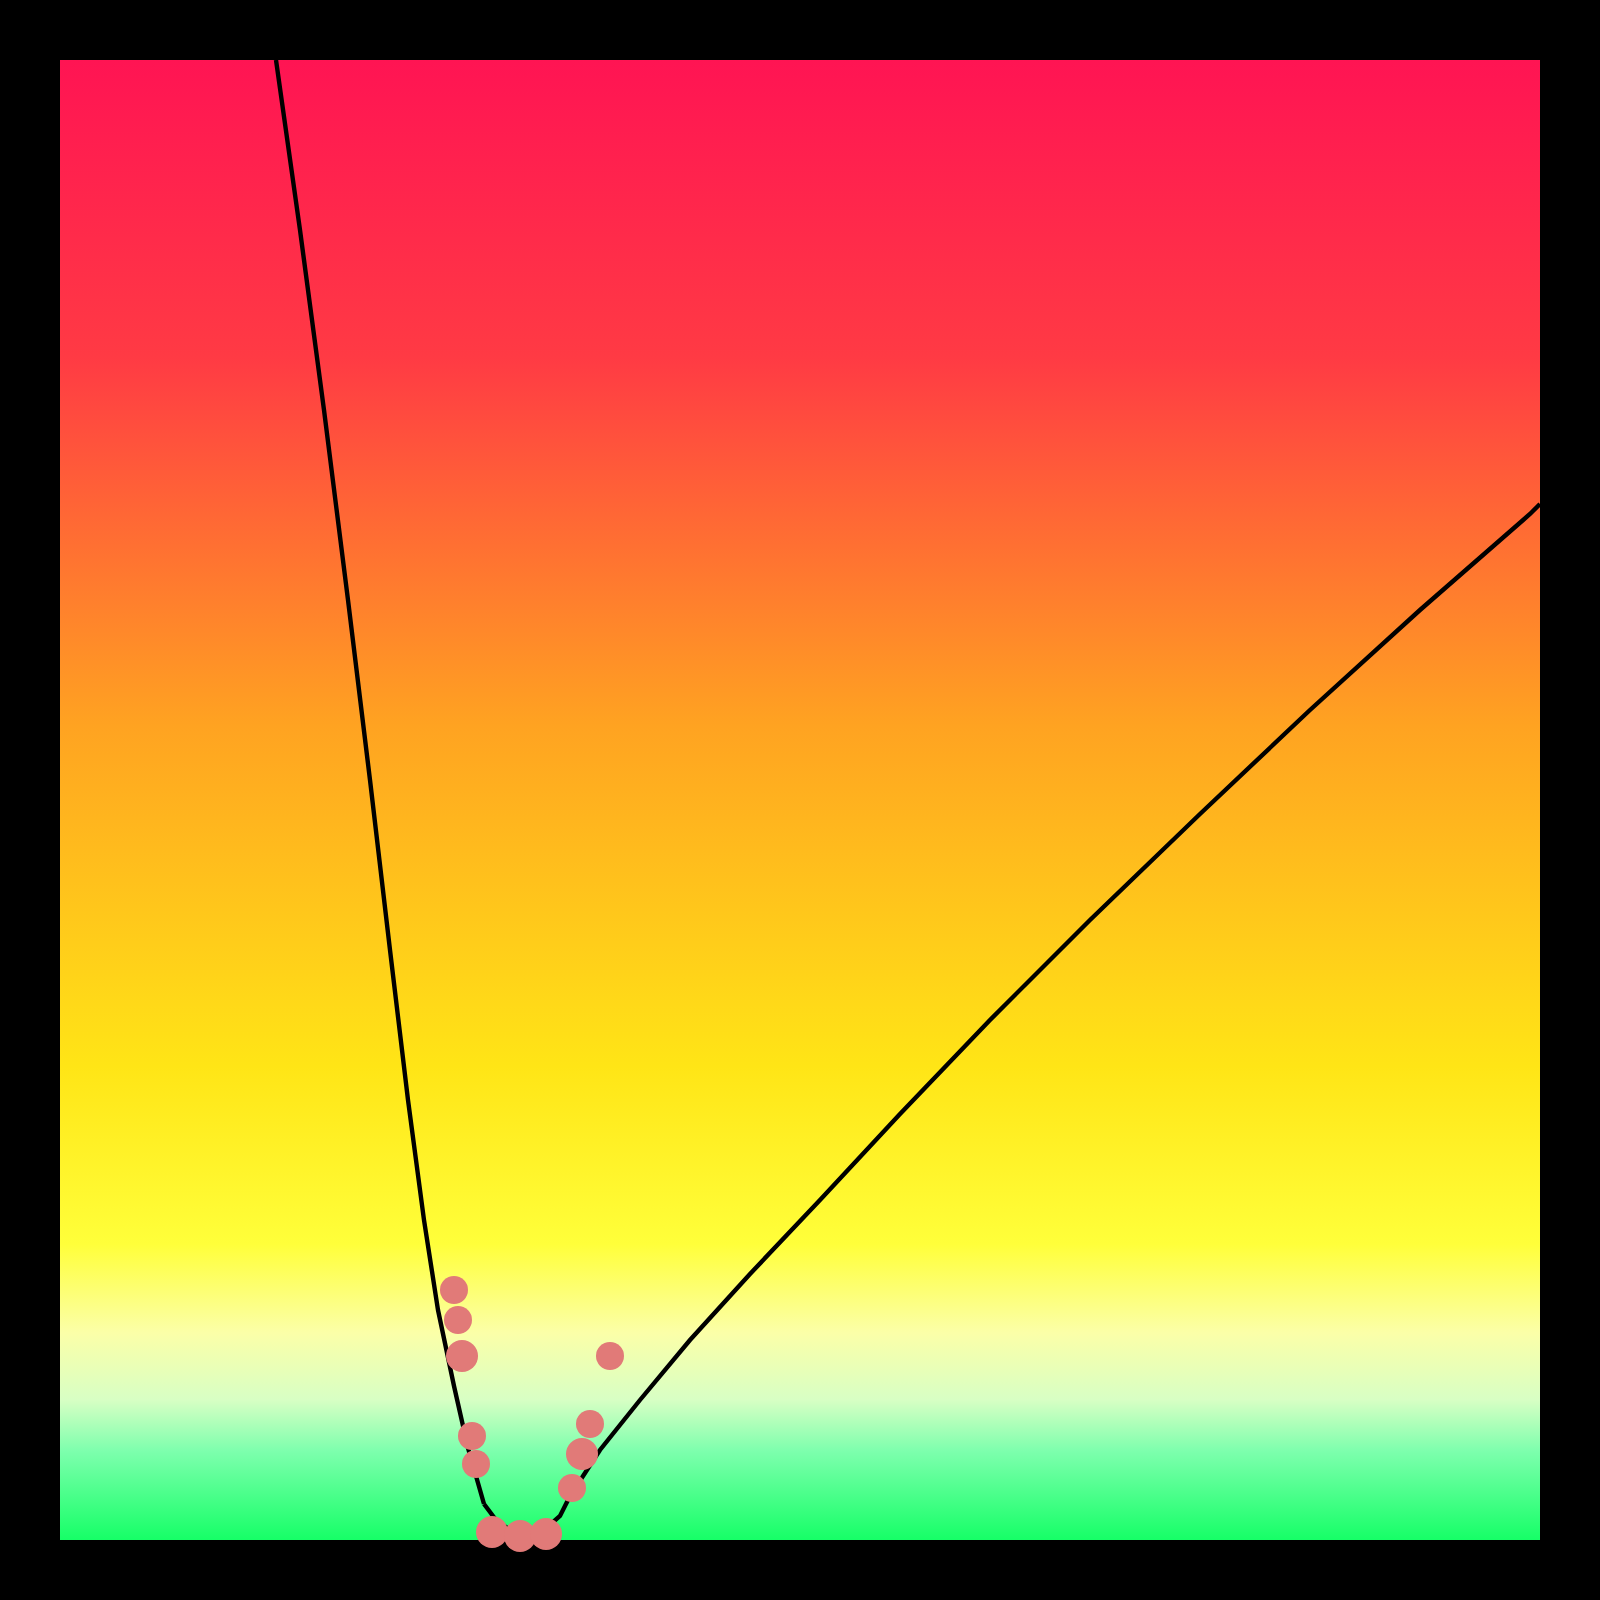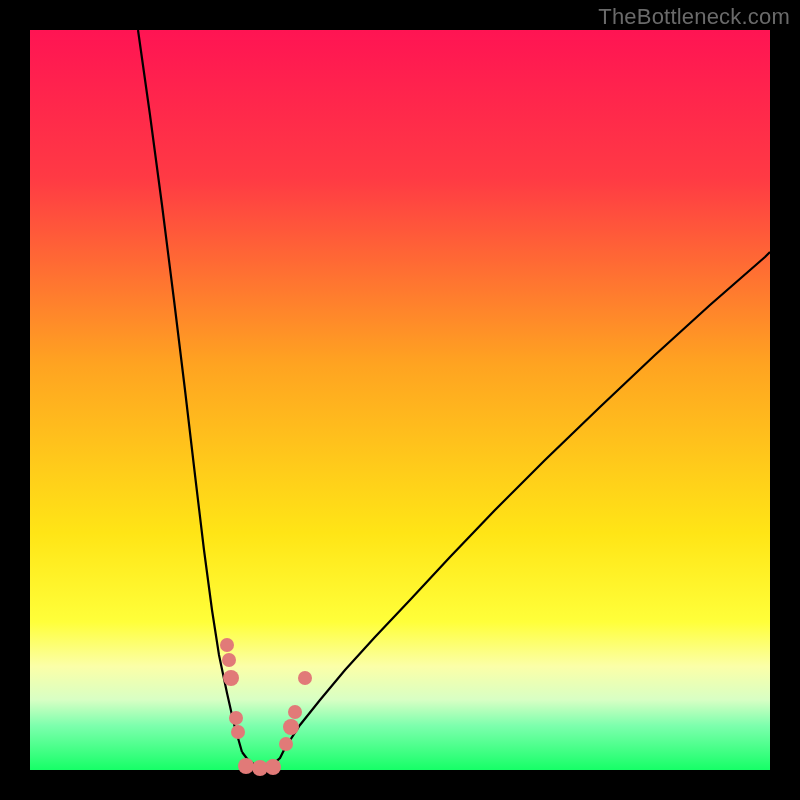--- a/index.html
+++ b/index.html
@@ -46,21 +46,20 @@
   }
   .dot {
     fill: #e17a78;
   }
 </style>
 </head>
 <body>
 
 <div class="frame">
 
-  <div class="watermark">TheBottleneck.com</div>
 
   <div class="plot" id="plot" style="background: linear-gradient(rgb(255, 20, 83) 0%, rgb(255, 58, 68) 20%, rgb(255, 163, 33) 45%, rgb(255, 229, 22) 68%, rgb(255, 255, 58) 80%, rgb(251, 255, 168) 86%, rgb(216, 255, 196) 90.5%, rgb(125, 255, 173) 94%, rgb(22, 255, 103) 100%);">
     <svg class="curve" id="curve-svg" viewBox="0 0 740 740" preserveAspectRatio="none">
       <path id="branch-left" fill="none" stroke="#000" stroke-width="2.2" d="M108 0 L120 85 L132 175 L144 270 L155 360 L165 445 L174 520 L182 580 L189 625 L197 663 L204 694 L212 722 "></path>
       <path id="branch-valley" fill="none" stroke="#000" stroke-width="2.2" d="M212 722 L218 730 L225 735 L233 737 L242 735 L250 728 L255 718 "></path>
       <path id="branch-right" fill="none" stroke="#000" stroke-width="2.2" d="M255 718 L270 695 L290 670 L315 640 L345 607 L380 570 L420 527 L465 480 L515 430 L570 377 L625 325 L680 275 L735 227 L740 222 "></path>
       <g id="dots">
           <circle cx="197" cy="615" r="7" class="dot"></circle>
           <circle cx="199" cy="630" r="7" class="dot"></circle>
           <circle cx="201" cy="648" r="8" class="dot"></circle>

